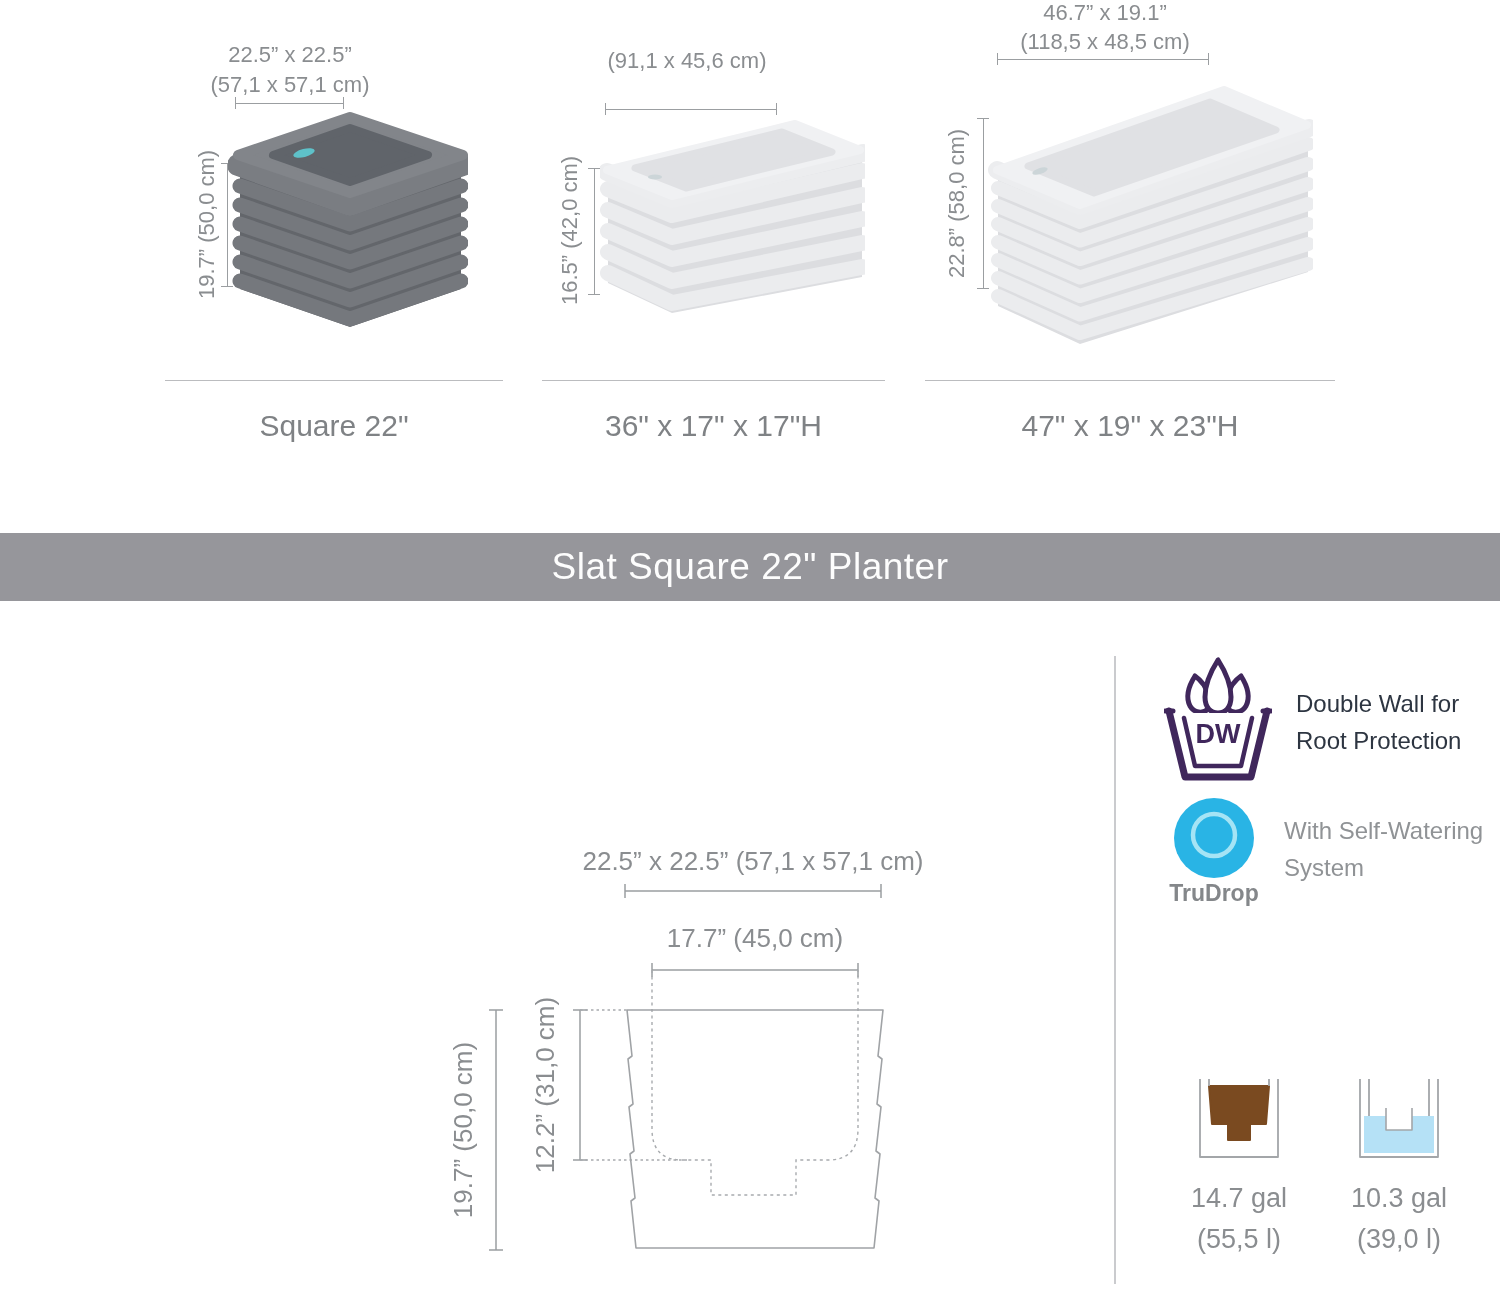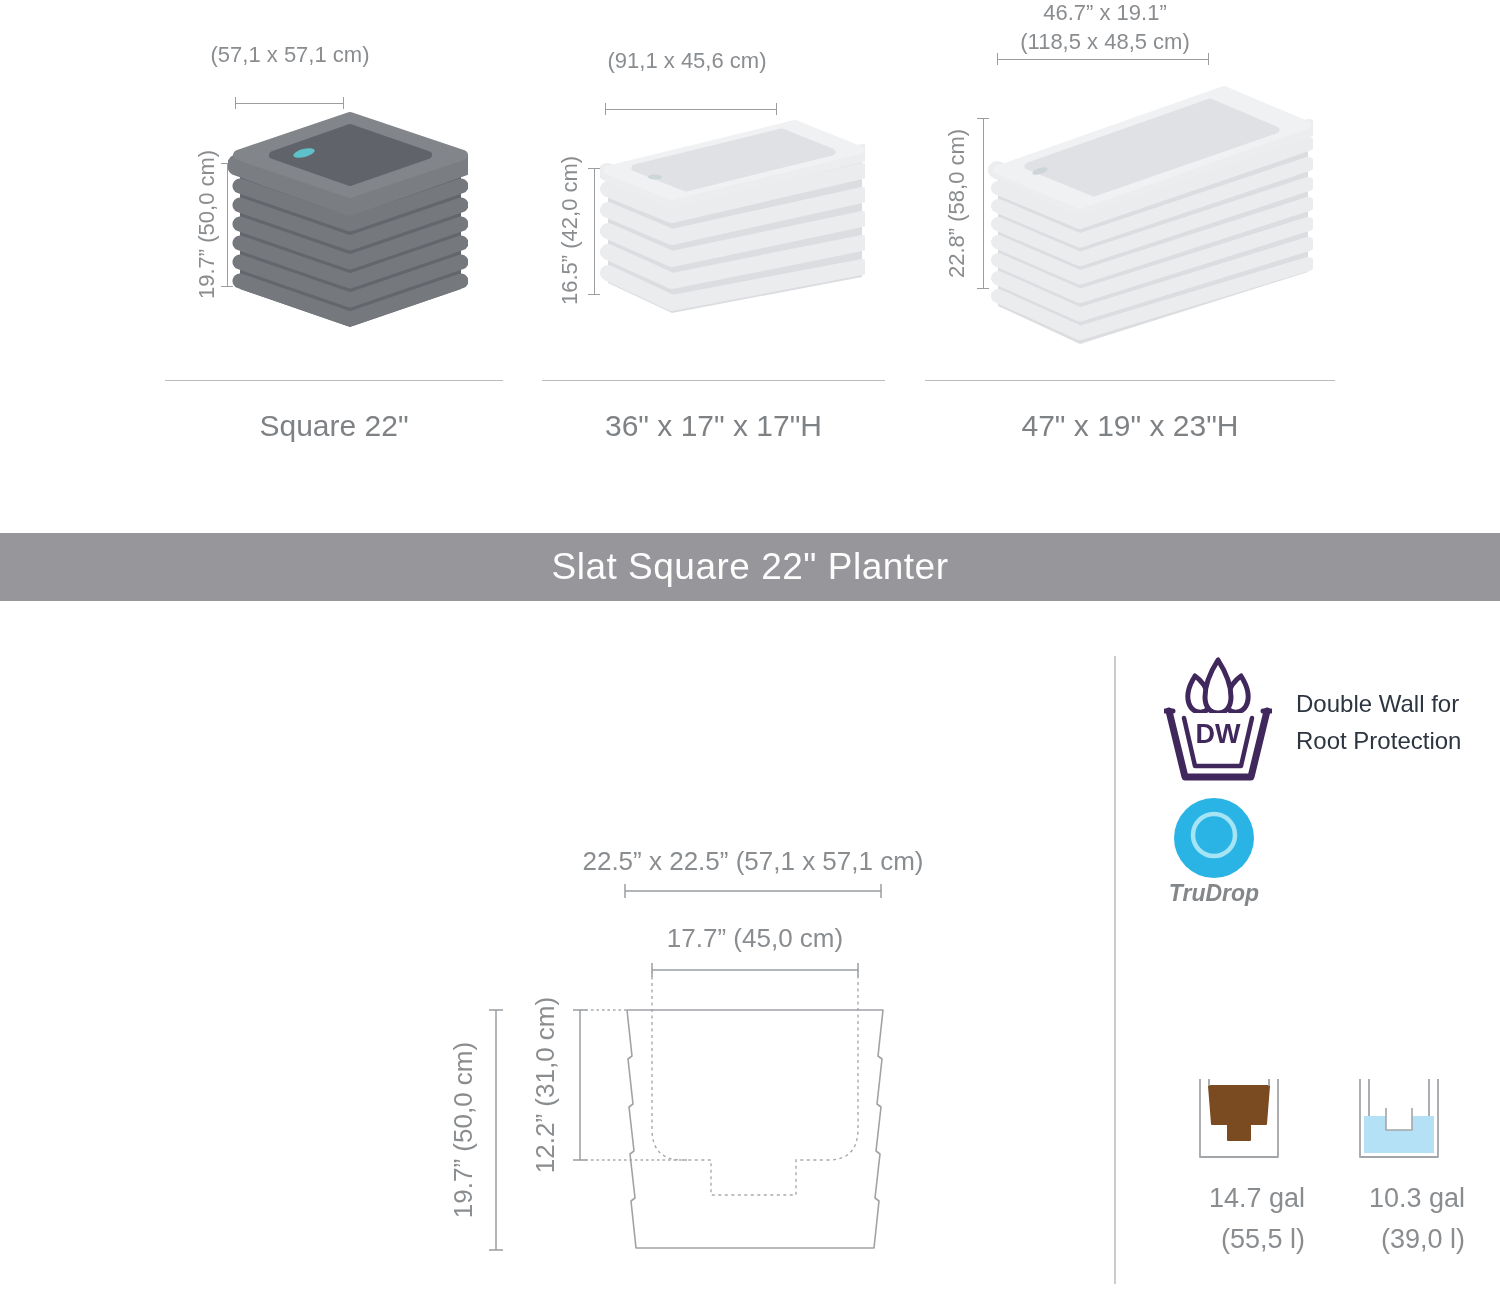--- a/index.html
+++ b/index.html
@@ -28,36 +28,37 @@
   .banner{position:absolute;left:0;top:533px;width:100%;height:68px;background:#96969b;
           color:#fdfdfd;font-size:37px;text-align:center;line-height:68px;letter-spacing:.5px;}
 
   .divider{position:absolute;left:1114px;top:656px;width:2px;height:628px;background:#cacbce;}
 
   .feature-icon{position:absolute;}
   .feature-text{position:absolute;font-size:24px;line-height:37px;}
   .ft-dark{color:#2d3541;margin-left:12px;}
   .ft-gray{color:#909396;}
   .trudrop-caption{position:absolute;left:1158px;top:880px;width:112px;text-align:center;
-          color:#84878a;font-size:23px;font-weight:bold;font-style:italic;}
+          color:#84878a;font-size:23px;font-weight:bold;}
 
   .cap-icon{position:absolute;}
-  .cap-label{position:absolute;width:132px;text-align:right;color:#8a8d90;font-size:27px;line-height:41px;}
+  .cap-label{position:absolute;width:132px;text-align:center;color:#8a8d90;font-size:27px;line-height:41px;}
 
   .drawing-svg{position:absolute;left:430px;top:830px;}
   .drawing-svg text{font-family:"Liberation Sans",sans-serif;font-size:26px;fill:#8a8d90;}
 </style>
 </head>
 <body>
 
 <div class="canvas">
 
   <section>
 
     <div class="dims" style="left:160px;top:40px;width:260px;">
+      <div>22.5” x 22.5”</div>
       <div>(57,1 x 57,1 cm)</div>
     </div>
     <div class="hdim" style="left:235px;top:97px;width:107px;"></div>
     <div class="vlabel" style="left:192px;top:149px;height:150px;">19.7” (50,0 cm)</div>
     <div class="vdim" style="left:221px;top:163px;height:122px;"></div>
 
     <svg class="planter" style="left:228px;top:108px;" width="240" height="230" viewBox="0 0 240 230">
       <path d="M12,62 L122,100 L233,62 L233,181 L122,219 L12,181 Z" fill="#63666b"></path>
       <g stroke="#75787d" stroke-width="15" fill="none" stroke-linecap="round" stroke-linejoin="round">
         <path d="M12,78 L122,116 L233,78"></path>
@@ -179,20 +180,24 @@
   <div class="feature-text ft-dark" style="left:1284px;top:685px;">
     <div>Double Wall for</div>
     <div>Root Protection</div>
   </div>
 
   <svg class="feature-icon" style="left:1173px;top:797px;" width="82" height="82" viewBox="0 0 82 82">
     <circle cx="41" cy="41" r="40" fill="#29b4e5"></circle>
     <circle cx="41" cy="38" r="21" fill="none" stroke="#a5e4f5" stroke-width="4.5"></circle>
   </svg>
   <div class="trudrop-caption">TruDrop</div>
+  <div class="feature-text ft-gray" style="left:1284px;top:812px;">
+    <div>With Self-Watering</div>
+    <div>System</div>
+  </div>
 
   <svg class="cap-icon" style="left:1193px;top:1076px;" width="92" height="88" viewBox="0 0 92 88">
     <path d="M16,10 H76 L73,48 H57 V64 H35 V48 H19 Z" fill="#7a4a20" stroke="#7a4a20" stroke-width="2" stroke-linejoin="round"></path>
     <g stroke="#a3a6a9" stroke-width="1.8" fill="none" stroke-linejoin="round">
       <path d="M7,3 V81 H85 V3"></path>
       <path d="M16,3 V10 M76,3 V10"></path>
     </g>
   </svg>
   <div class="cap-label" style="left:1173px;top:1178px;">
     <div>14.7 gal</div>

